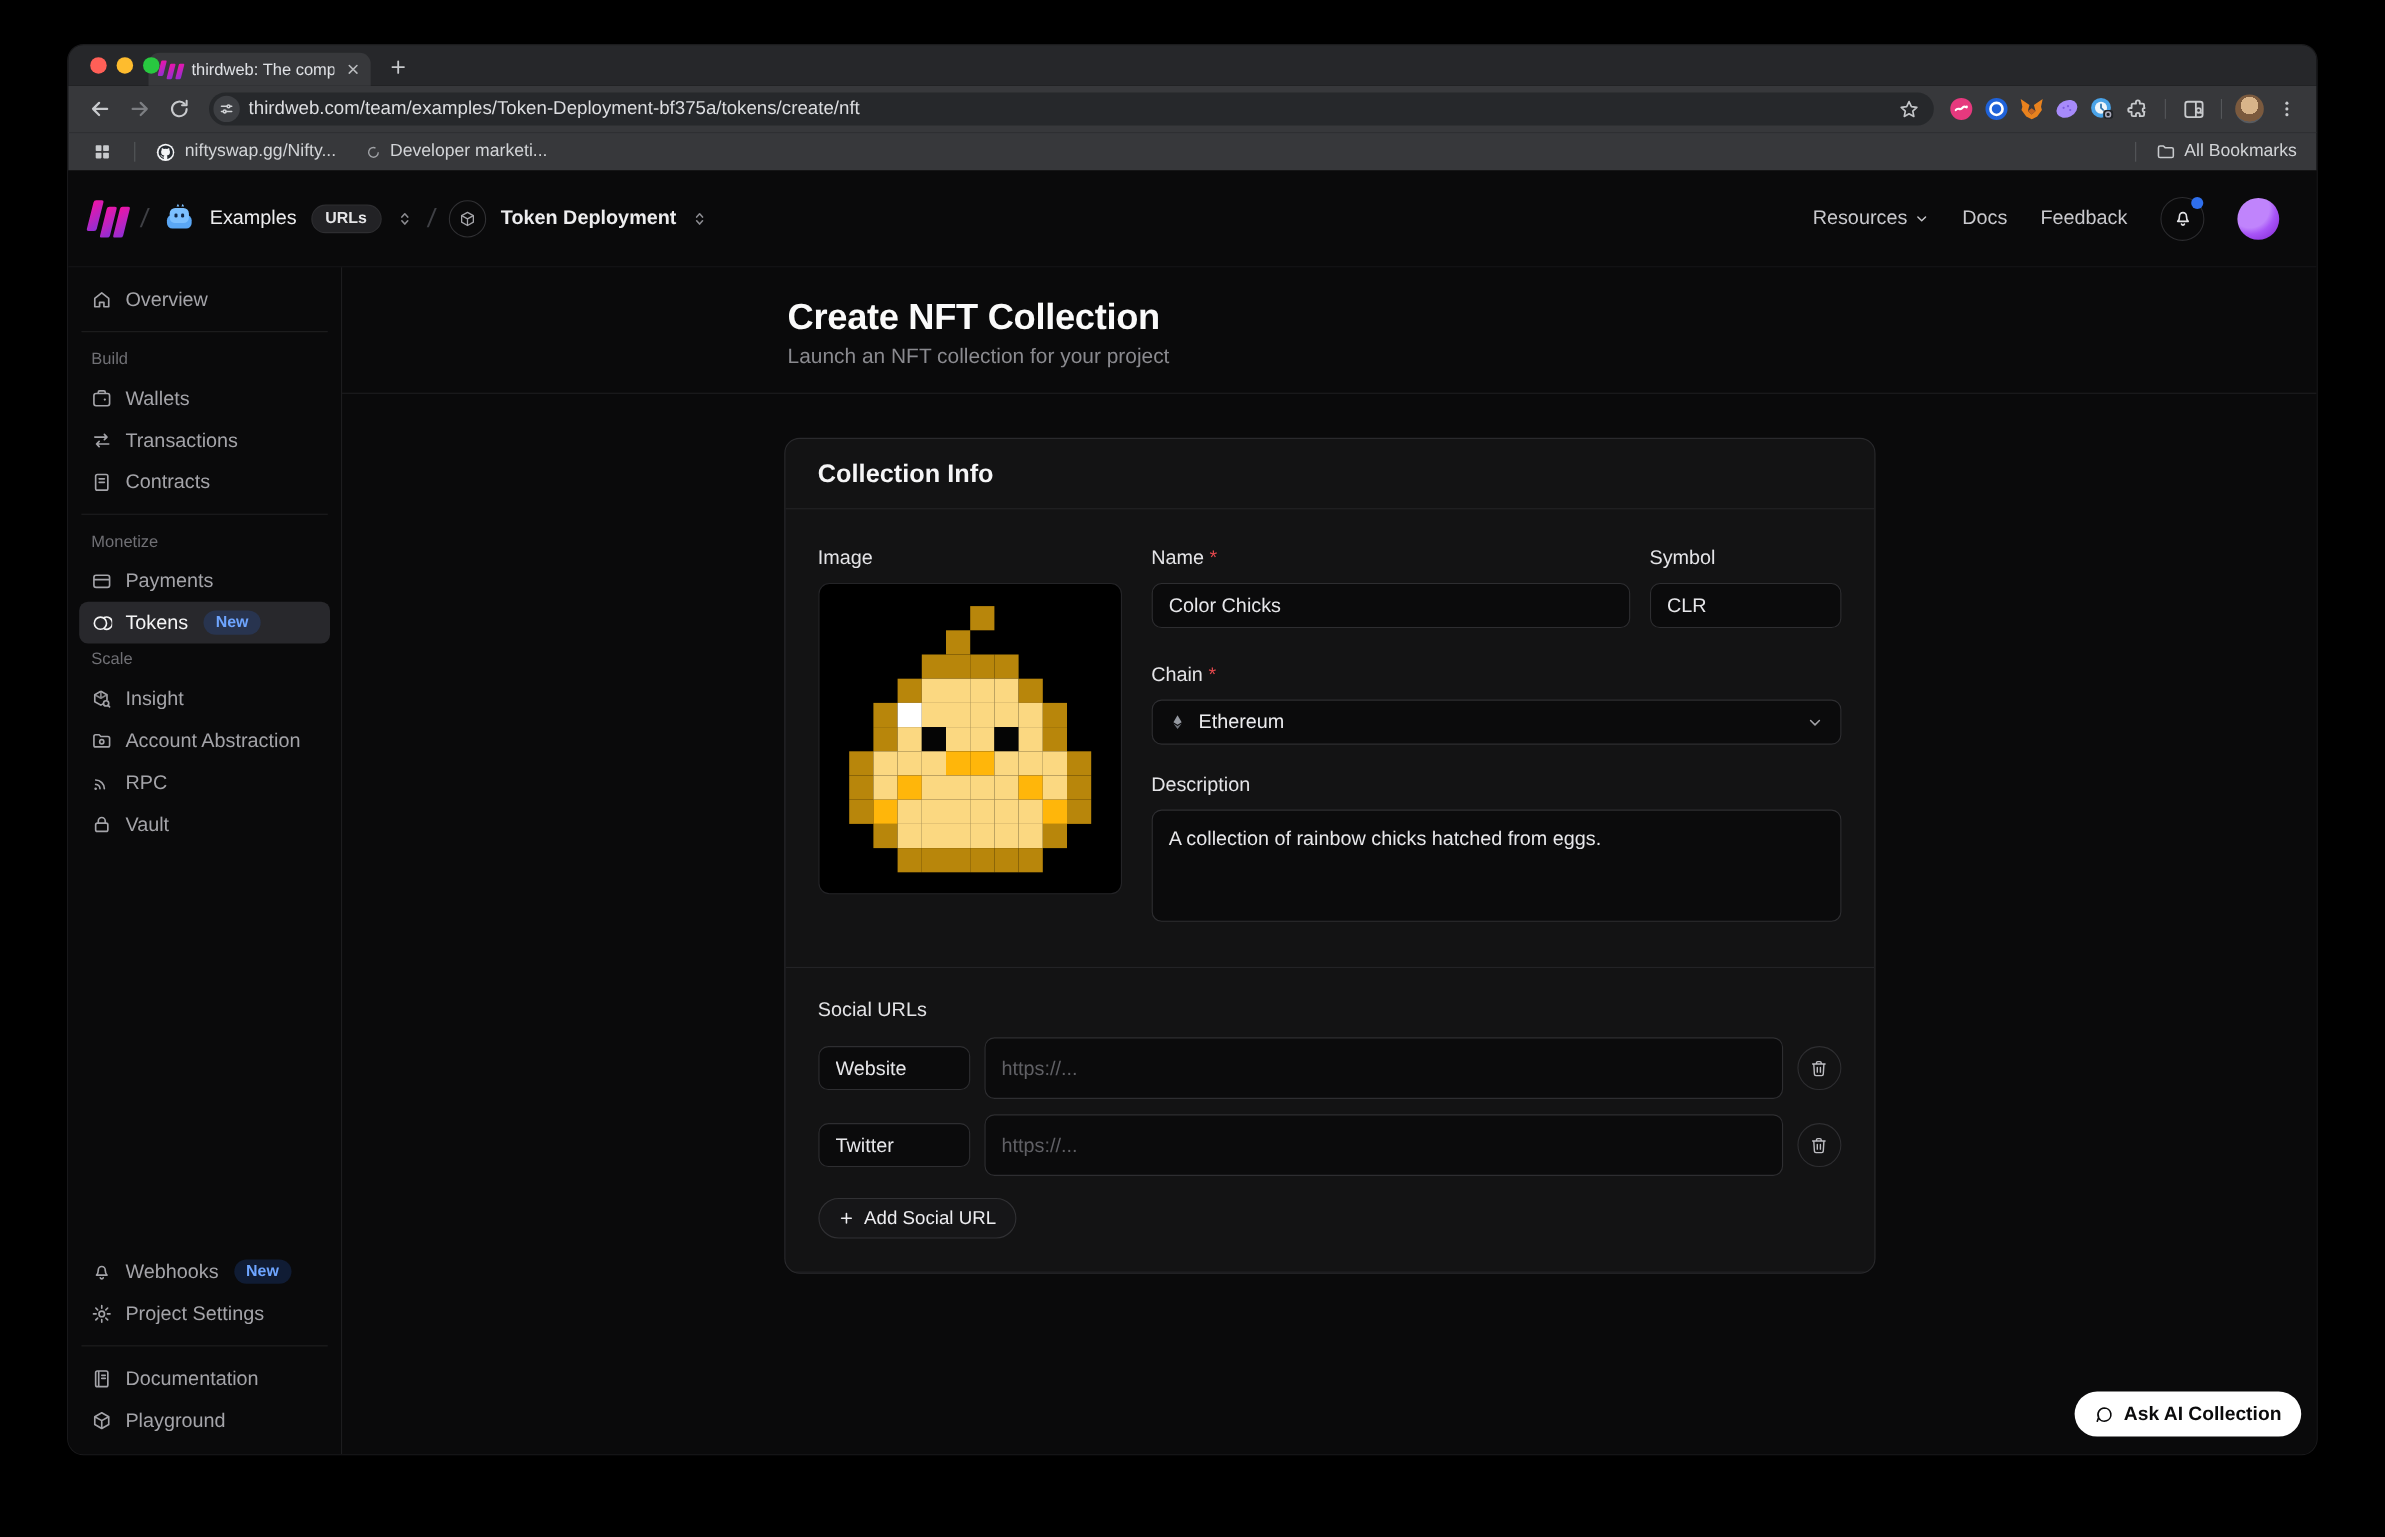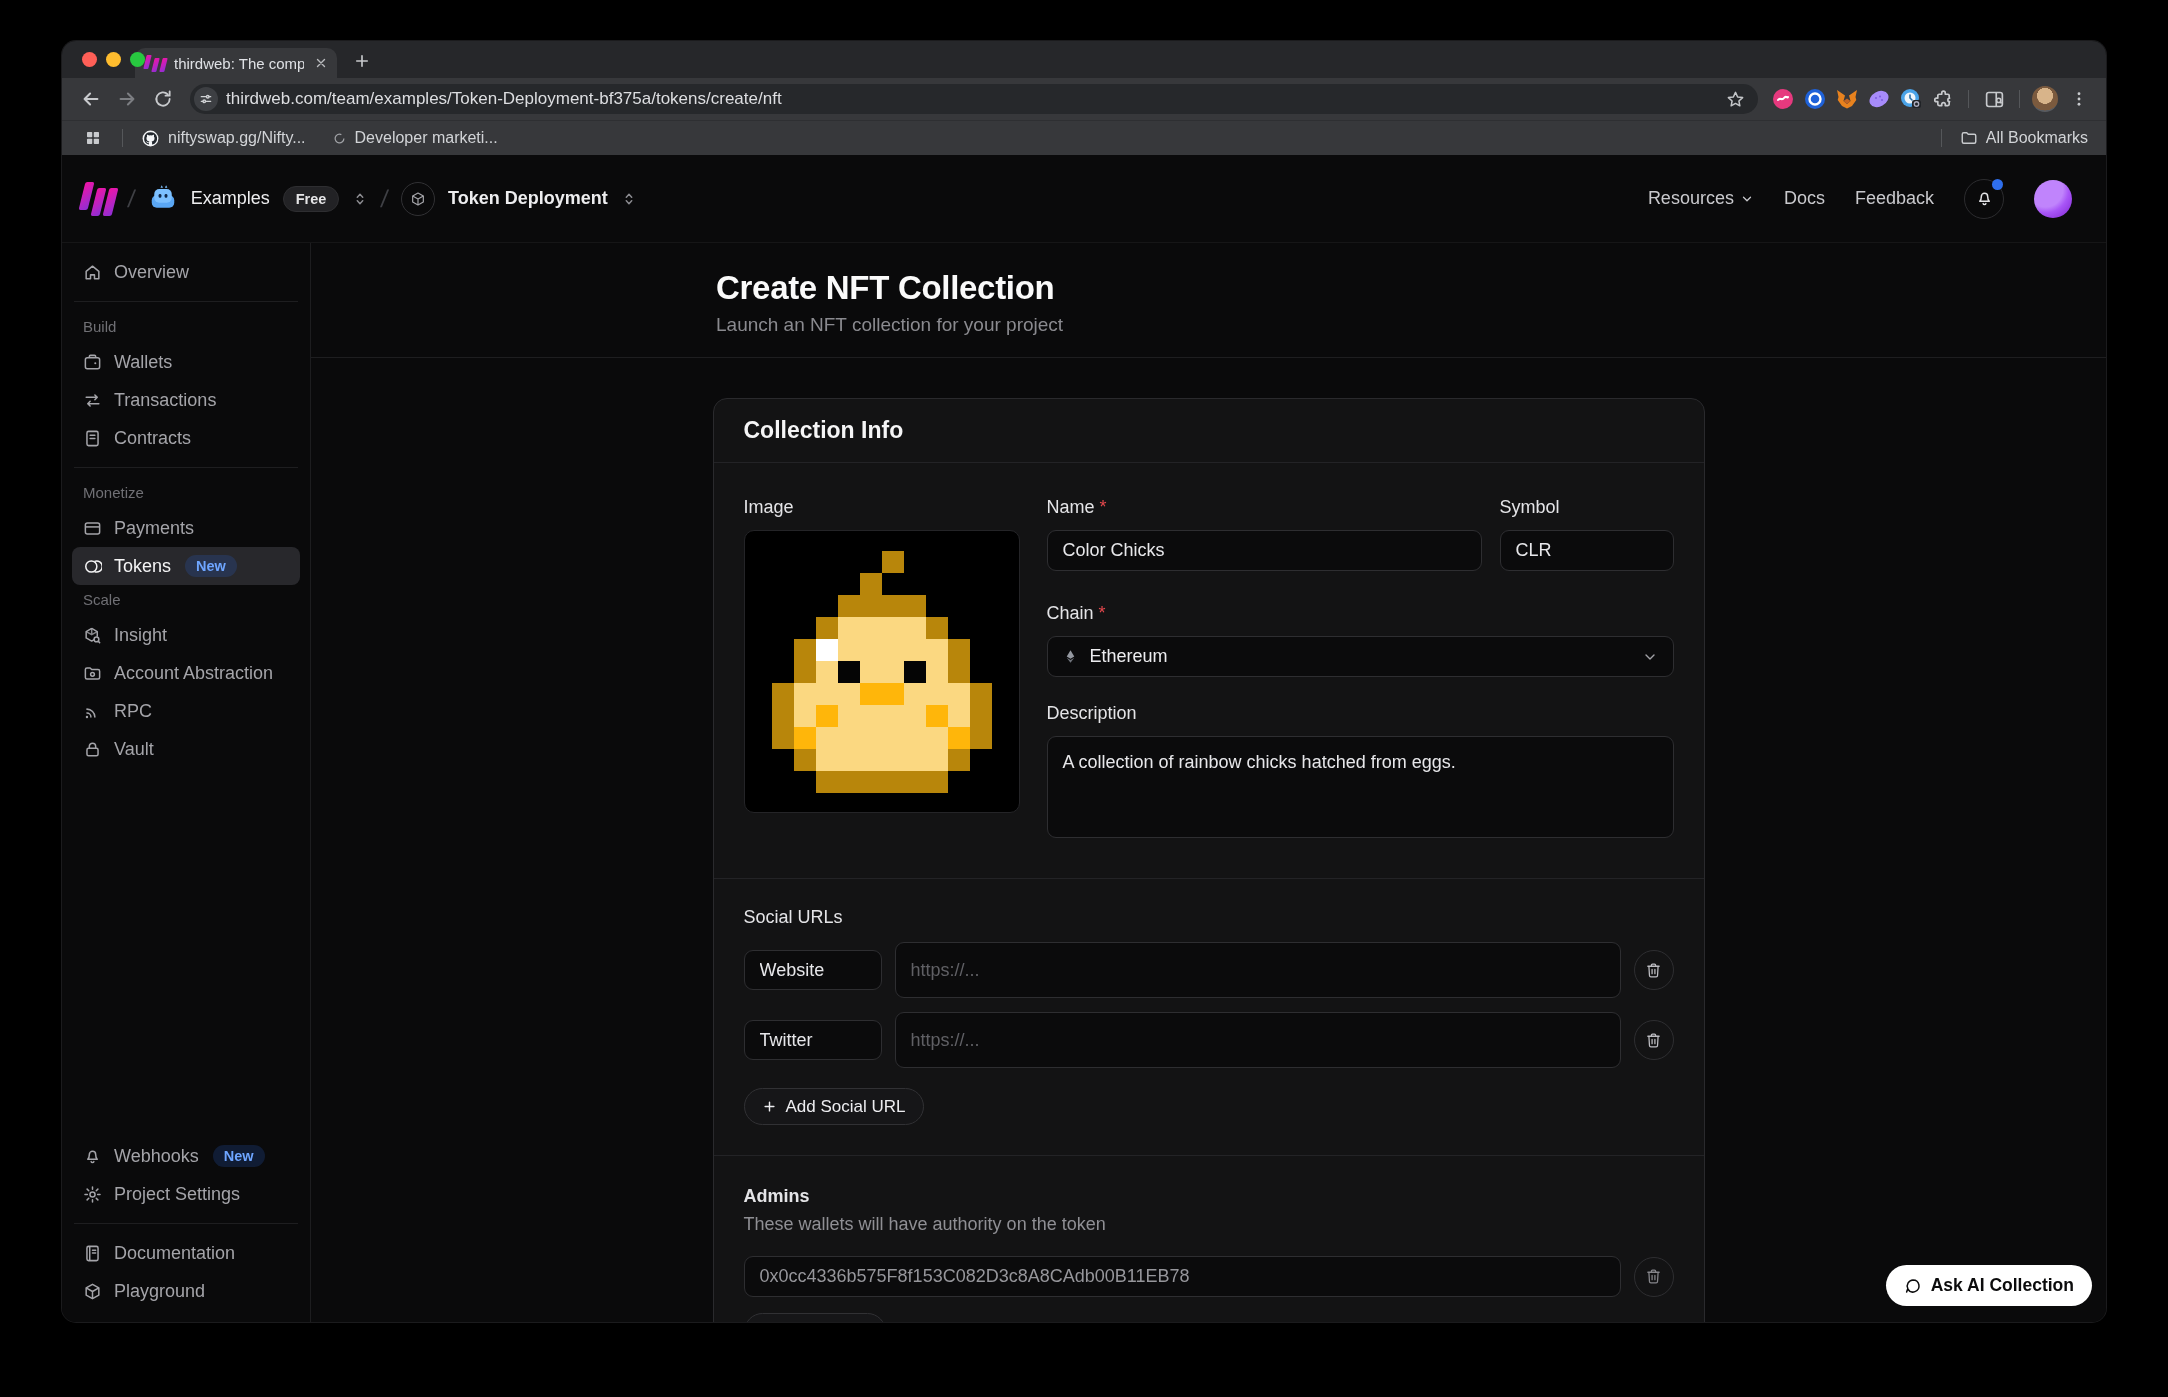--- a/index.html
+++ b/index.html
@@ -292,21 +292,21 @@
           </span>
         <span class="slash">/</span>
         <svg width="30" height="30" viewBox="0 0 24 24">
             <rect x="3" y="9" width="18" height="10" rx="4" fill="#5aa7f5"></rect>
             <rect x="5" y="4" width="14" height="11" rx="4" fill="#7cc0ff"></rect>
             <path d="M10 3l1-2 1 2zM13.5 3l1-2 1 2z" fill="#7cc0ff"></path>
             <rect x="8.5" y="8" width="2.2" height="3" rx="1" fill="#10284a"></rect>
             <rect x="13.3" y="8" width="2.2" height="3" rx="1" fill="#10284a"></rect>
           </svg>
         <span class="crumb-label">Examples</span>
-        <span class="badge-free">Free</span>
+        <span class="badge-free">URLs</span>
         <span class="updown">
           <svg width="16" height="16" viewBox="0 0 24 24" fill="none" stroke="currentColor" stroke-width="2.2" stroke-linecap="round" stroke-linejoin="round">
               <path d="M8 9.5L12 5l4 4.5M8 14.5l4 4.5 4-4.5"></path>
             </svg>
         </span>
         <span class="slash">/</span>
         <span class="circ-icon">
           <svg width="16" height="16" viewBox="0 0 24 24" fill="none" stroke="currentColor" stroke-width="1.8" stroke-linejoin="round">
               <path d="M12 3l8 4.5v9L12 21l-8-4.5v-9z"></path>
               <path d="M12 12l8-4.5M12 12L4 7.5M12 12v9"></path>
@@ -672,39 +672,20 @@
               <button class="pillbtn">
                 <svg width="15" height="15" viewBox="0 0 24 24" fill="none" stroke="currentColor" stroke-width="2.3" stroke-linecap="round">
                     <path d="M12 5v14M5 12h14"></path>
                   </svg>
                 <span>Add Social URL</span>
               </button>
             </div>
 
             <div class="divider-full"></div>
 
-            <div class="card-section" style="padding-top:30px; padding-bottom:34px;">
-              <div class="label" style="font-weight:700;">Admins</div>
-              <div class="sub">These wallets will have authority on the token</div>
-              <div class="admin-row">
-                <input class="input admin-input" value="0x0cc4336b575F8f153C082D3c8A8CAdb00B11EB78" style="">
-                <button class="trashbtn dim">
-                  <svg width="17" height="17" viewBox="0 0 24 24" fill="none" stroke="currentColor" stroke-width="1.8" stroke-linecap="round" stroke-linejoin="round">
-                      <path d="M4 6h16M9 6V4.5A1.5 1.5 0 0110.5 3h3A1.5 1.5 0 0115 4.5V6m3.5 0l-.8 13a2 2 0 01-2 1.9H8.3a2 2 0 01-2-1.9L5.5 6"></path>
-                      <path d="M10 10.5v6M14 10.5v6"></path>
-                    </svg>
-                </button>
-              </div>
-              <button class="pillbtn" style="margin-top:16px;">
-                <svg width="15" height="15" viewBox="0 0 24 24" fill="none" stroke="currentColor" stroke-width="2.3" stroke-linecap="round">
-                    <path d="M12 5v14M5 12h14"></path>
-                  </svg>
-                <span>Add Admin</span>
-              </button>
-            </div>
 
           </section>
         </div>
       </main>
     </div>
 
     <div class="ai-fab">
       <svg width="18" height="18" viewBox="0 0 24 24" fill="none" stroke="currentColor" stroke-width="2" stroke-linejoin="round">
           <path d="M12 4a8 8 0 11-7 11.9L3.5 20l1.6-4.6A8 8 0 0112 4z"></path>
         </svg>

